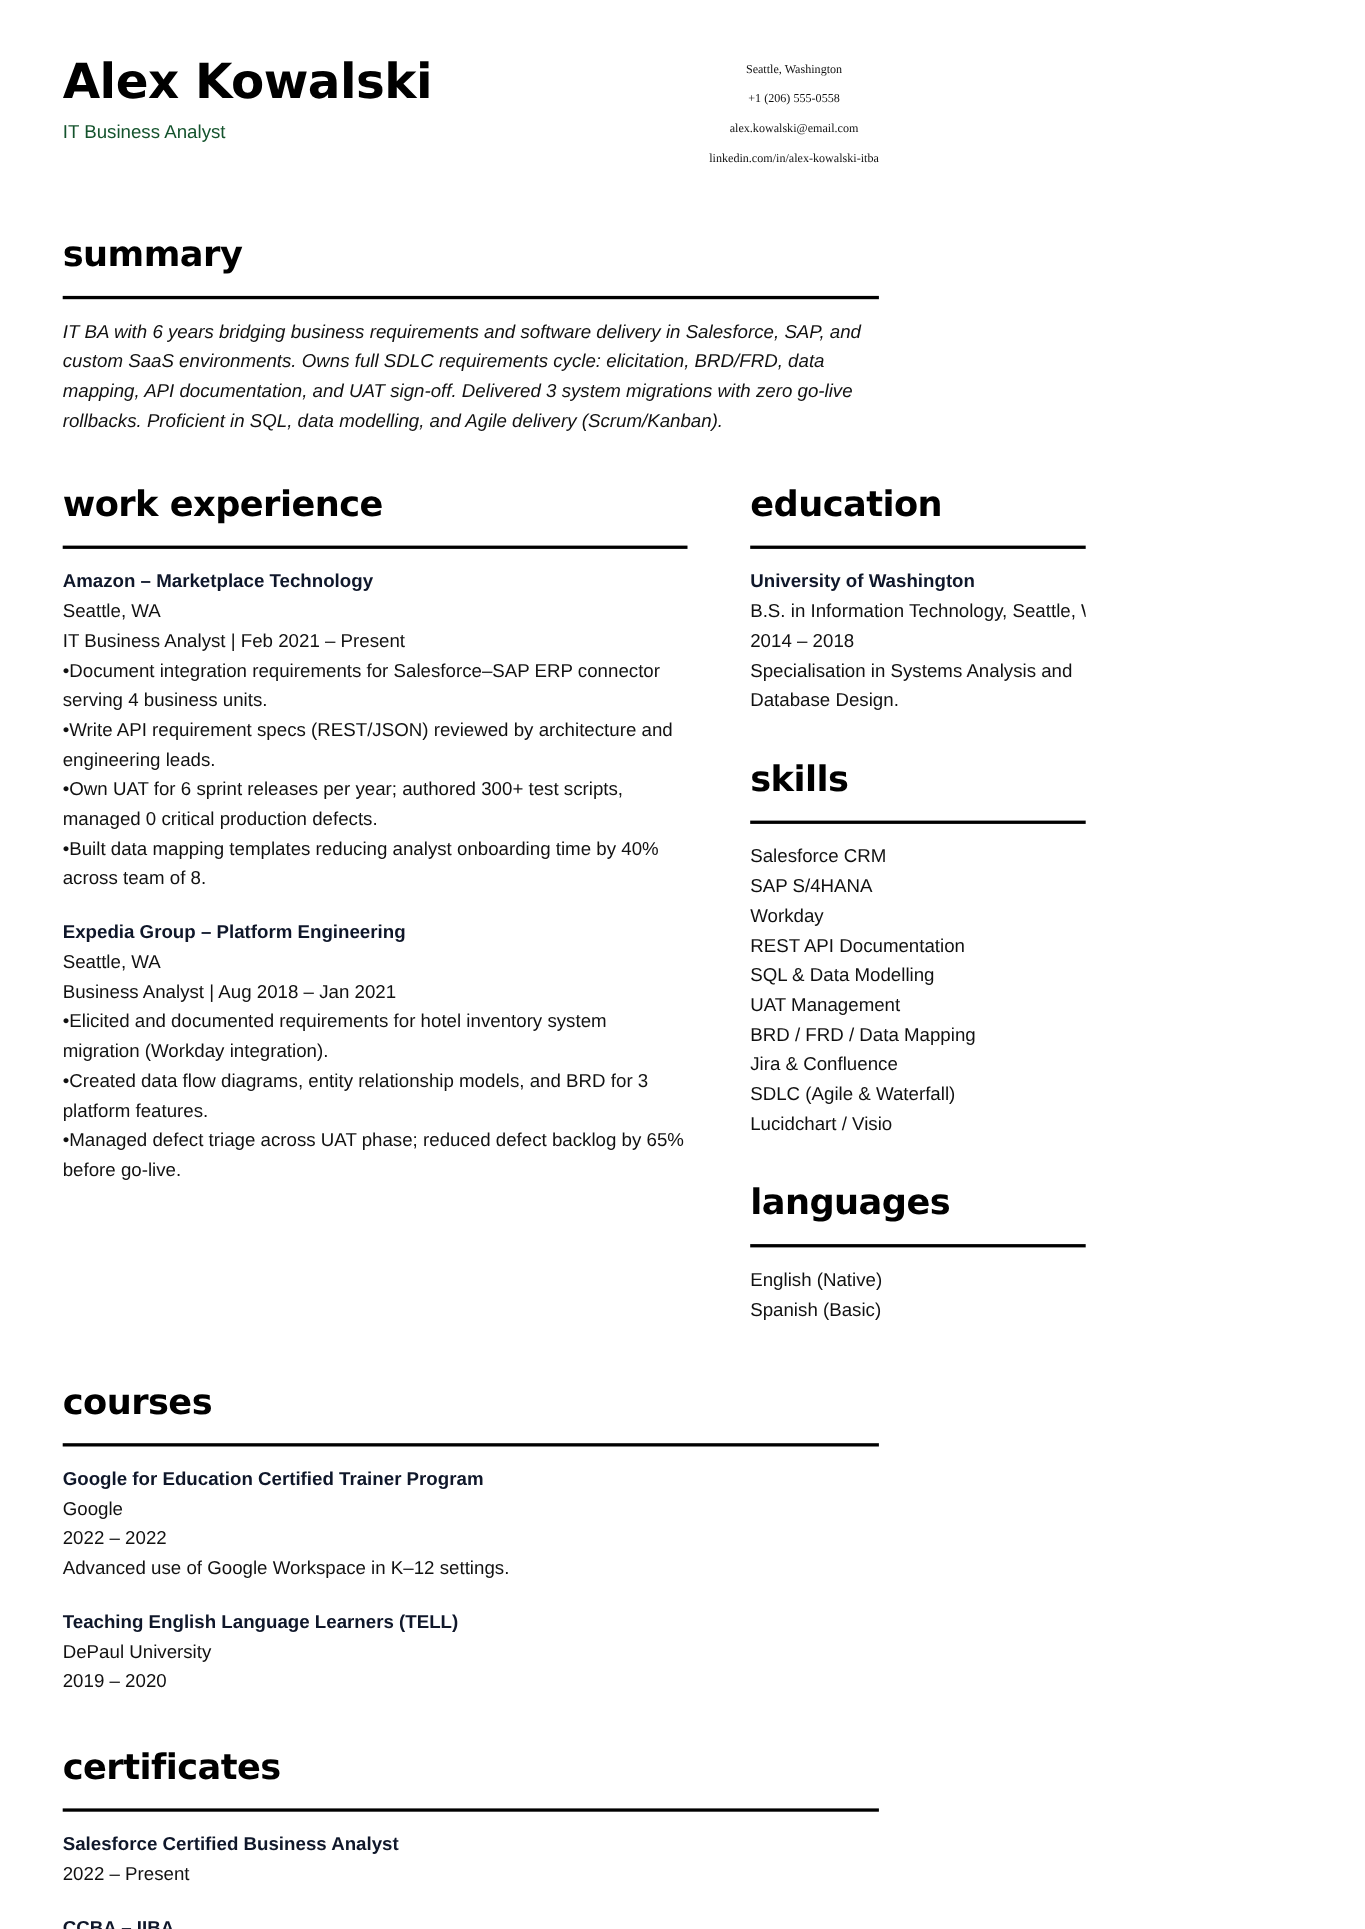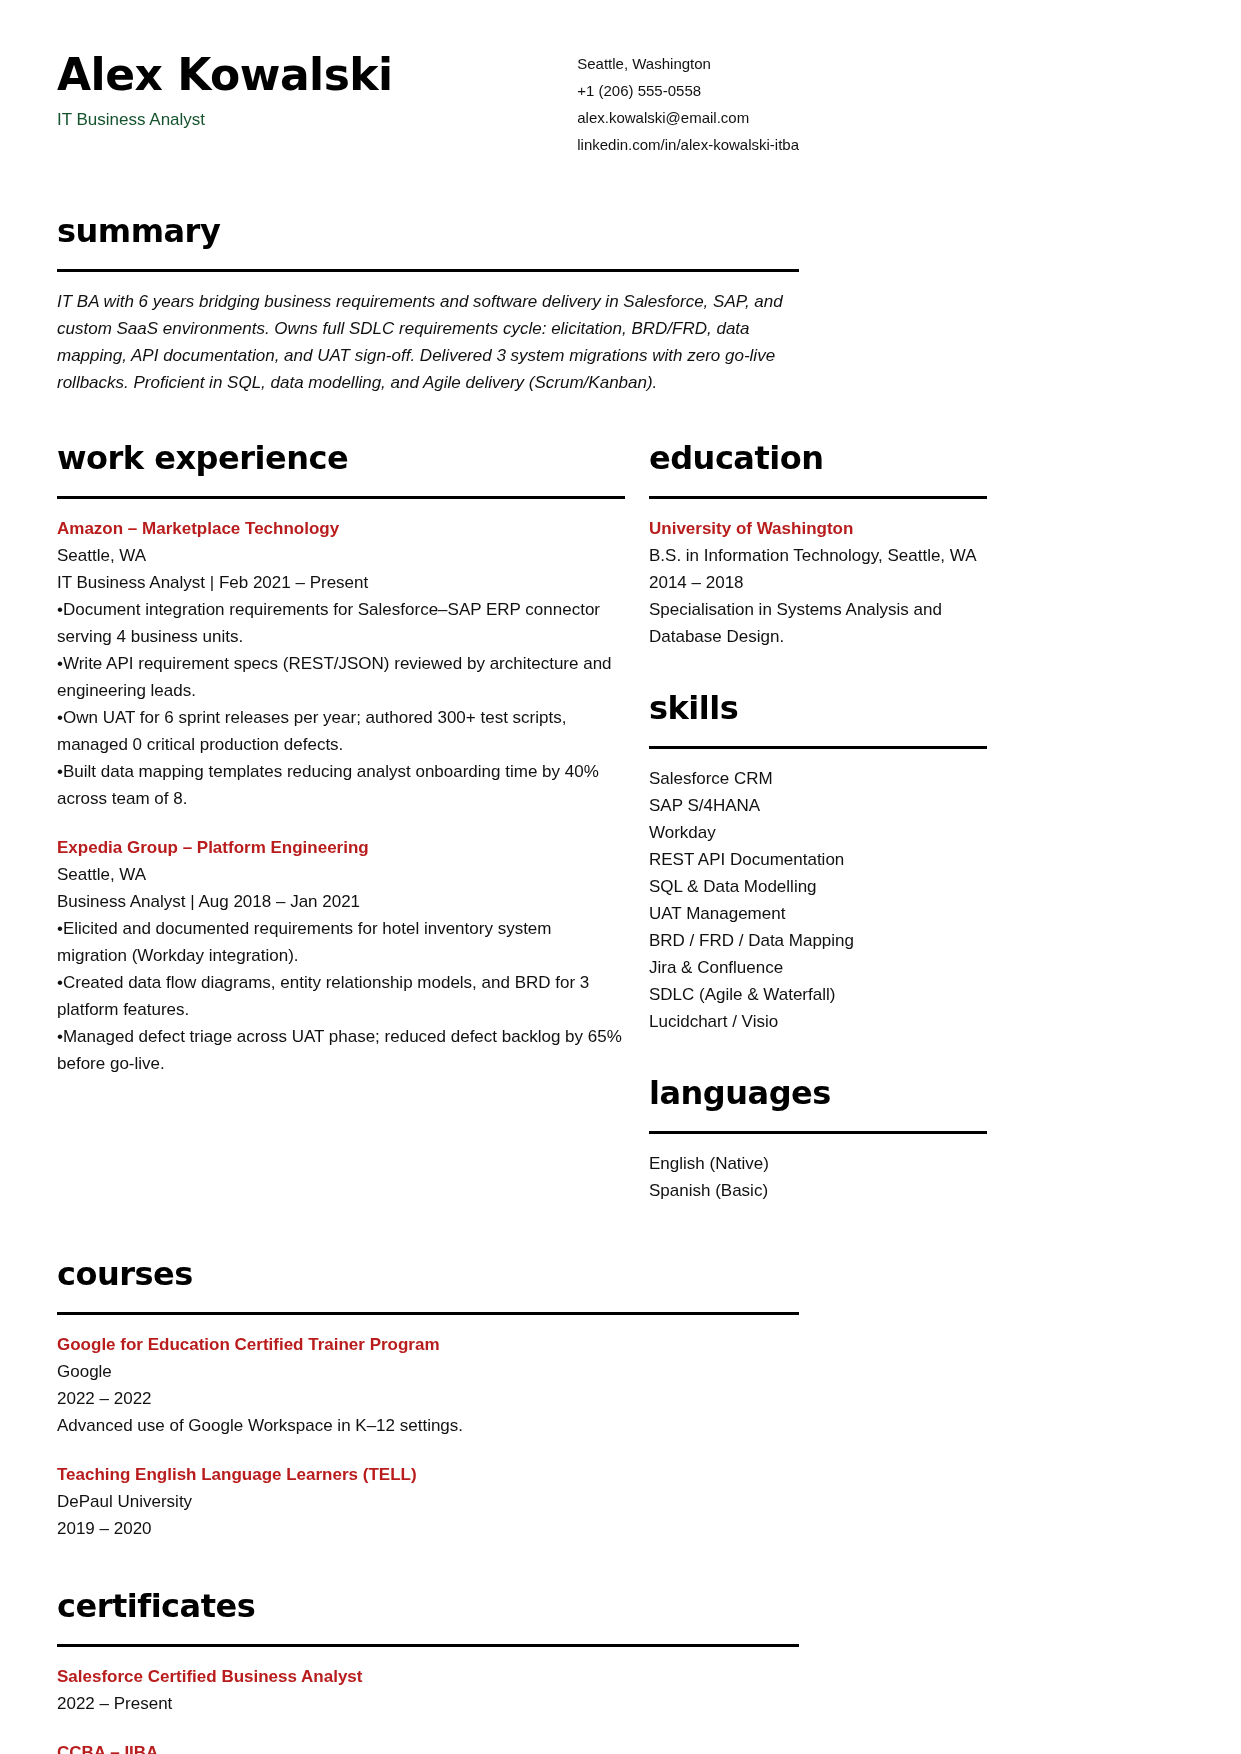--- a/index.html
+++ b/index.html
@@ -20,44 +20,44 @@
   .header { display: flex; justify-content: space-between; align-items: flex-start; }
   .name {
     font-family: "DejaVu Sans", sans-serif;
     font-weight: bold;
     font-size: 44px;
     line-height: 50px;
     letter-spacing: -0.5px;
     color: #000000;
   }
   .job-title { font-size: 17px; line-height: 27px; margin-top: 6px; color: #14532d; }
-  .contact { text-align: left; font-size: 15px; line-height: 27px; color: #111; }
+  .contact { text-align: center; font-size: 11px; line-height: 27px; color: #111; font-family: Liberation Serif, serif; }
   
   .sec-h {
     font-family: "DejaVu Sans", sans-serif;
     font-weight: bold;
     font-size: 32px;
     line-height: 36px;
     letter-spacing: -0.5px;
     color: #000000;
     padding-bottom: 20px;
     border-bottom: 3px solid #000000;
     margin-bottom: 16px;
   }
   .body-text { font-size: 17px; line-height: 27px; font-style: italic; }
   .section-summary { margin-top: 55px; }
-  .two-col { display: flex; gap: 24px; margin-top: 44px; }
+  .two-col { display: flex; gap: 57px; margin-top: 44px; }
   .col-left { width: 568px; flex: 0 0 568px; }
   .col-right { width: 371px; flex: 0 0 371px; }
   .sub-section { margin-top: 40px; }
   
   .job { margin-bottom: 22px; }
   .job:last-child { margin-bottom: 0; }
   .line { font-size: 17px; line-height: 27px; }
-  .bold-line { font-size: 17px; line-height: 27px; font-weight: bold; color: #b91c1c; }
+  .bold-line { font-size: 17px; line-height: 27px; font-weight: bold; color: #0f172a; }
   .bullet { font-size: 17px; line-height: 27px; }
   .bullet::before { content: "\2022 "; }
   
   .plain-list .line { display: block; }
   
   .section-courses { margin-top: 52px; }
   .section-certificates { margin-top: 46px; }
   .entry { margin-bottom: 22px; }
   .entry:last-child { margin-bottom: 0; }
 </style>

